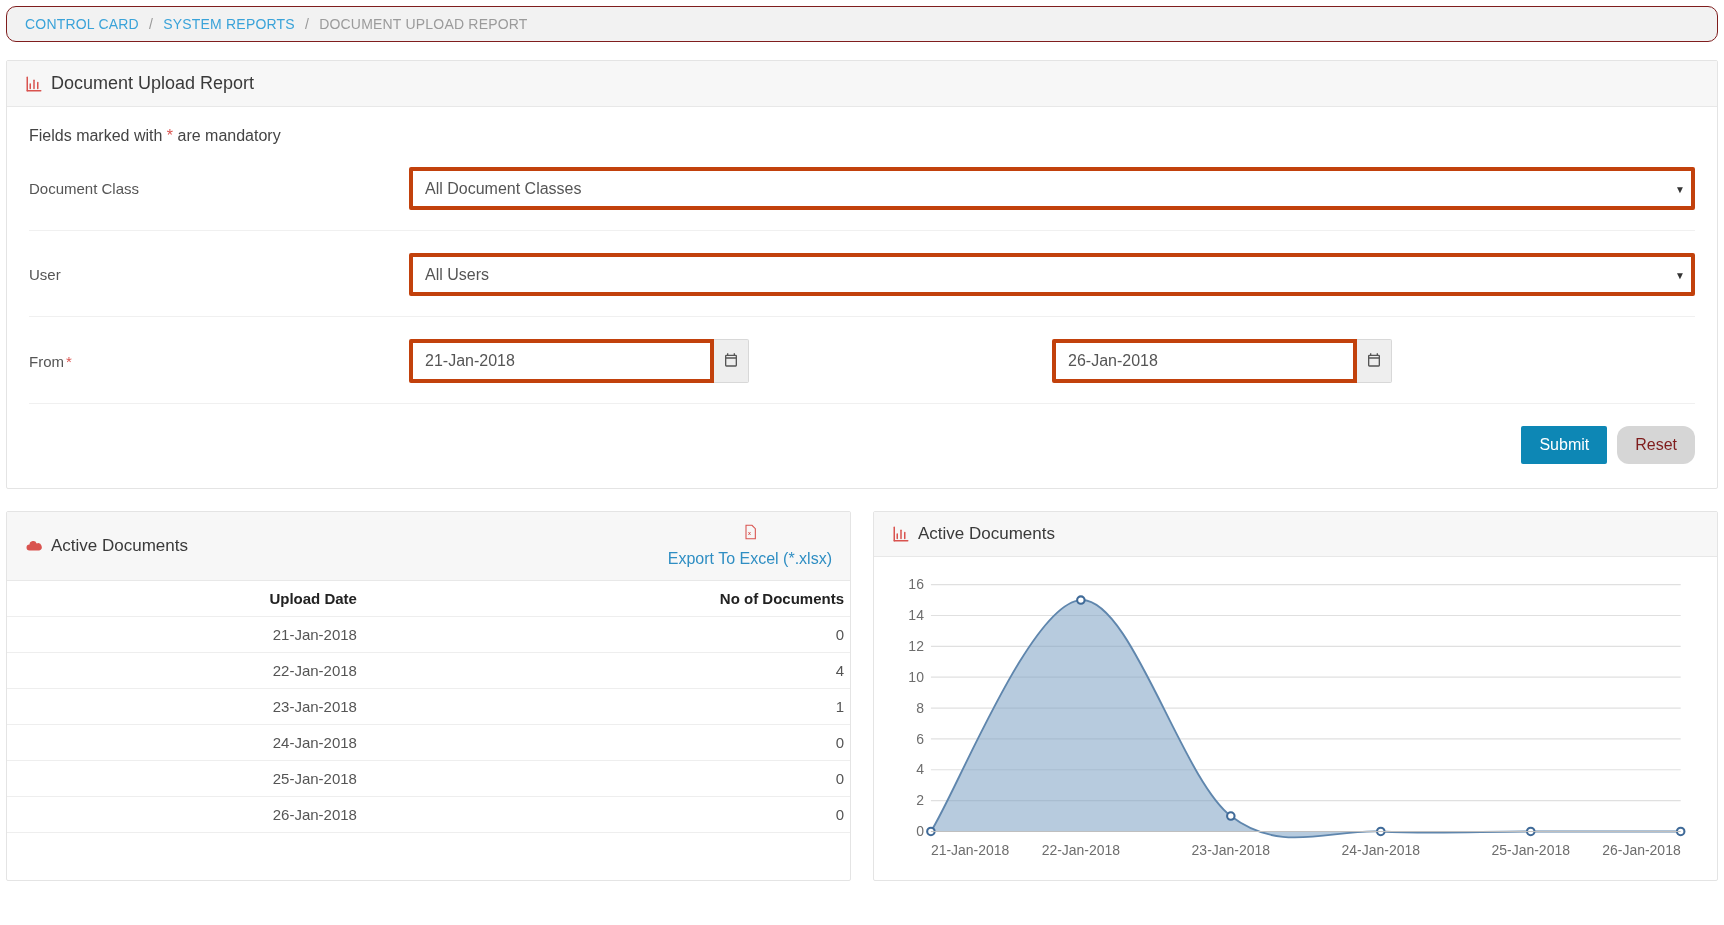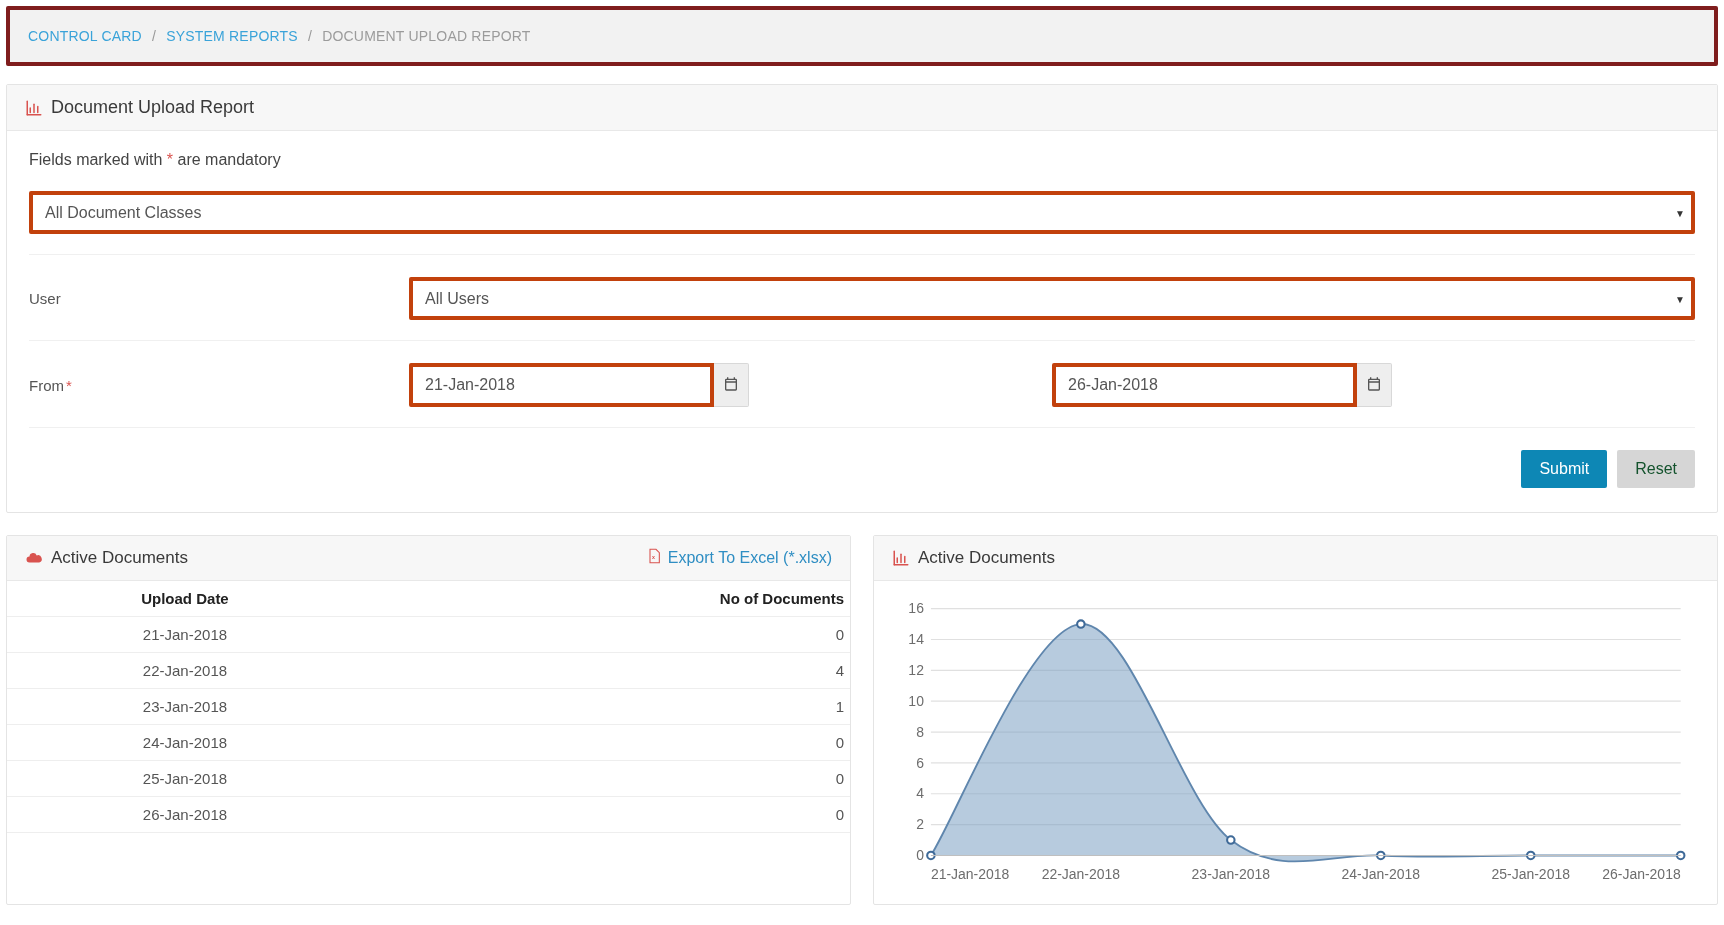--- a/index.html
+++ b/index.html
@@ -4,24 +4,24 @@
 <style>
   * { box-sizing: border-box; margin: 0; padding: 0; }
   body {
     font-family: "Segoe UI", "Helvetica Neue", Arial, sans-serif;
     font-size: 15px;
     color: #3a3a3a;
     background: #fff;
     padding: 6px;
   }
   .breadcrumb-bar {
-    border: 4px solid #7f1d1d;
+    border: 1px solid #7f1d1d;
     background: #f2f2f2;
-    padding: 18px 18px;
-    border-radius: 2px;
+    padding: 9px 18px;
+    border-radius: 10px;
     font-size: 14px;
     color: #888;
     letter-spacing: .2px;
   }
   .breadcrumb-bar a { color: #3aa3d9; text-decoration: none; }
   .breadcrumb-bar .sep { margin: 0 6px; color: #999; }
   .breadcrumb-bar .current { color: #9b9b9b; }
 
   .panel {
     border: 1px solid #e4e4e4;
@@ -89,34 +89,34 @@
 
   .dates-row .col { flex:1; display:flex; align-items:center; }
   .dates-row .to-label { width: 380px; font-size:15px; color:#555; }
 
   .button-row { display:flex; gap:10px; margin-left: 380px; justify-content: flex-end; }
   .btn {
     border: none; border-radius: 2px; padding: 10px 18px;
     font-size: 16px; cursor: pointer;
   }
   .btn-primary { background:#0d87b5; color:#fff; }
-  .btn-default { background:#d6d6d6; color:#14532d; }
+  .btn-default { background:#d6d6d6; color:#7f1d1d;border-radius:12px; }
 
   .two-col {
     display:flex; gap:22px; margin-top:22px;
   }
   .two-col .panel { flex:1; margin-top:0; }
   .two-col .panel-header { font-size:17px; justify-content:space-between; }
   .two-col .panel-header .left { display:flex; align-items:center; gap:8px; }
 
-  .export-link { color:#2f8ec3; font-size:16px; text-decoration:none; display:flex; align-items:center; gap:6px; }
+  .export-link { color:#2f8ec3; font-size:16px; text-decoration:none; display:flex; align-items:center; gap:6px;flex-direction:column; }
   .export-link svg { width:16px; height:16px; }
 
   table { width:100%; border-collapse: collapse; }
-  th, td { text-align:center; padding:9px 6px; border-bottom:1px solid #eee; font-size:15px; }
+  th, td { text-align:right; padding:9px 6px; border-bottom:1px solid #eee; font-size:15px; }
   th { font-weight:600; color:#222; }
   th.num, td.num { text-align:right; }
   td { color:#555; }
 
   .chart-wrap { padding:16px 20px 16px 8px; }
   .chart-svg { width:100%; height:auto; display:block; }
   .axis-label { font-size:12px; fill:#6d6d6d; }
   .grid-line { stroke:#e0e0e0; stroke-width:1; }
   .area-path { fill:rgba(124,160,195,.55); stroke:none; }
   .line-path { fill:none; stroke:#5f86ad; stroke-width:1.6; }
@@ -148,20 +148,21 @@
     </span>
     <span>Document Upload Report</span>
   </div>
   <div class="panel-body">
 
     <div class="mandatory-note">
       <span>Fields marked with </span><span class="ast">*</span><span> are mandatory</span>
     </div>
 
     <div class="form-row">
+      <div class="form-label">Document Class</div>
       <div class="form-control-wrap">
         <div class="select-wrap">
           <select class="select">
             <option>All Document Classes</option>
           </select>
           <span class="select-caret">▼</span>
         </div>
       </div>
     </div>
 

